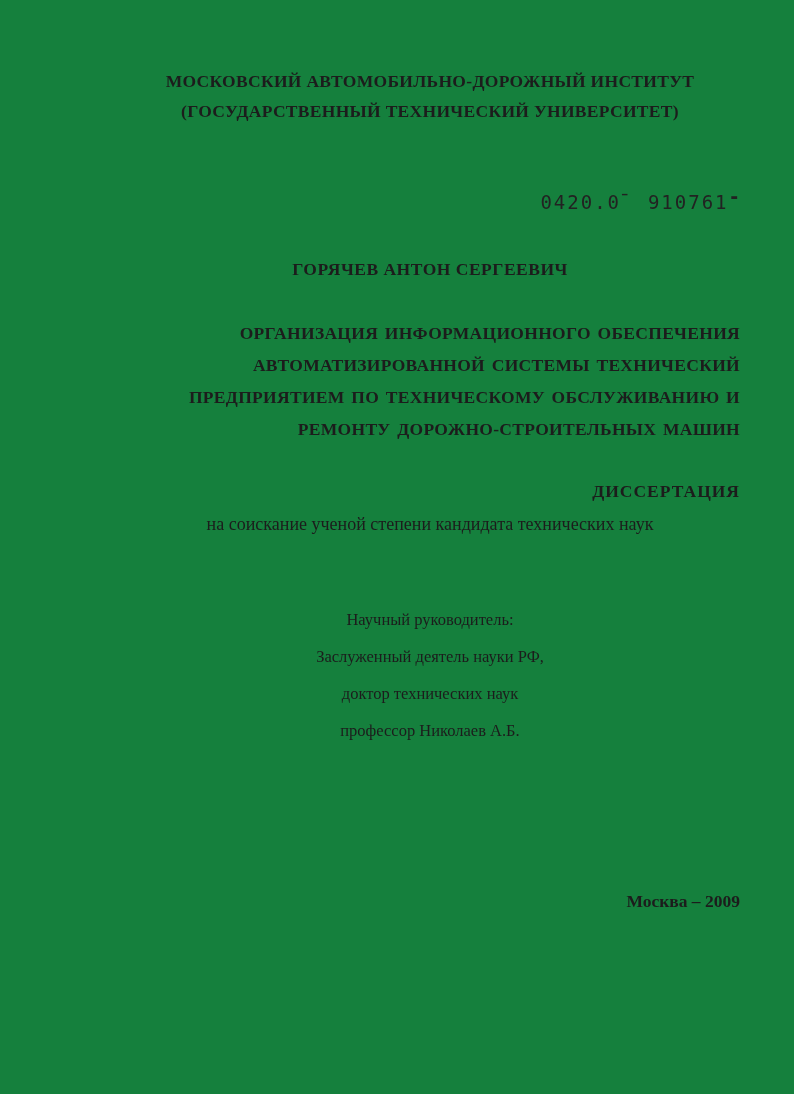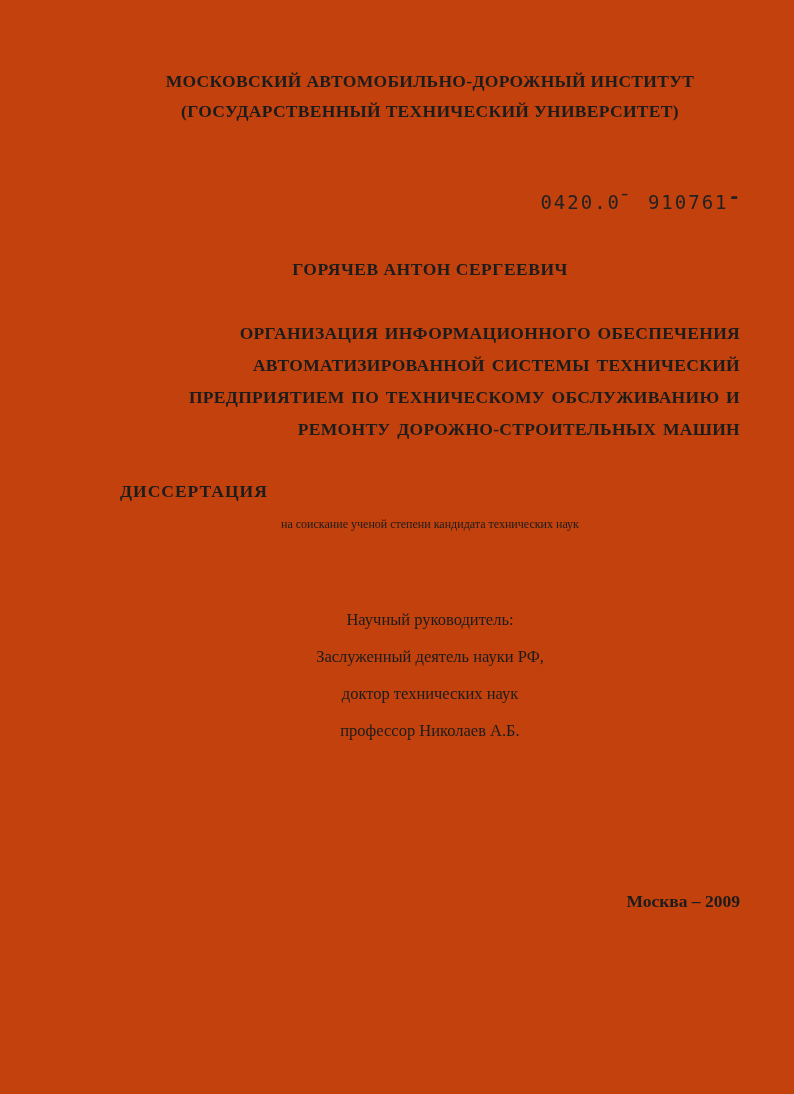--- a/index.html
+++ b/index.html
@@ -4,21 +4,21 @@
 <style>
   html, body {
     margin: 0;
     padding: 0;
     background: #ffffff;
   }
   .page {
     position: relative;
     width: 794px;
     height: 1094px;
-    background: #c2410c;
+    background: #15803d;
     overflow: hidden;
     font-family: "Liberation Serif", "DejaVu Serif", serif;
     color: #1c1c1c;
   }
   
   .content {
     position: absolute;
     left: 120px;
     top: 0;
     width: 620px;
@@ -66,30 +66,30 @@
   }
   .title .line { line-height: 32px; }
   .specialty {
     margin-top: 32px;
     text-align: center;
     font-size: 16.5px;
   }
   .specialty .line { line-height: 31px; }
   .doctype {
     margin-top: 31px;
-    text-align: left;
+    text-align: right;
     font-weight: bold;
     font-size: 17.5px;
     line-height: 30px;
     letter-spacing: 1px;
   }
   .degree {
     margin-top: 3px;
     text-align: center;
-    font-size: 12px;
+    font-size: 18px;
     line-height: 30px;
   }
   .supervisor {
     margin-top: 62px;
     text-align: center;
     font-size: 16.5px;
   }
   .supervisor .line { line-height: 37px; }
   .city {
     margin-top: 137px;

